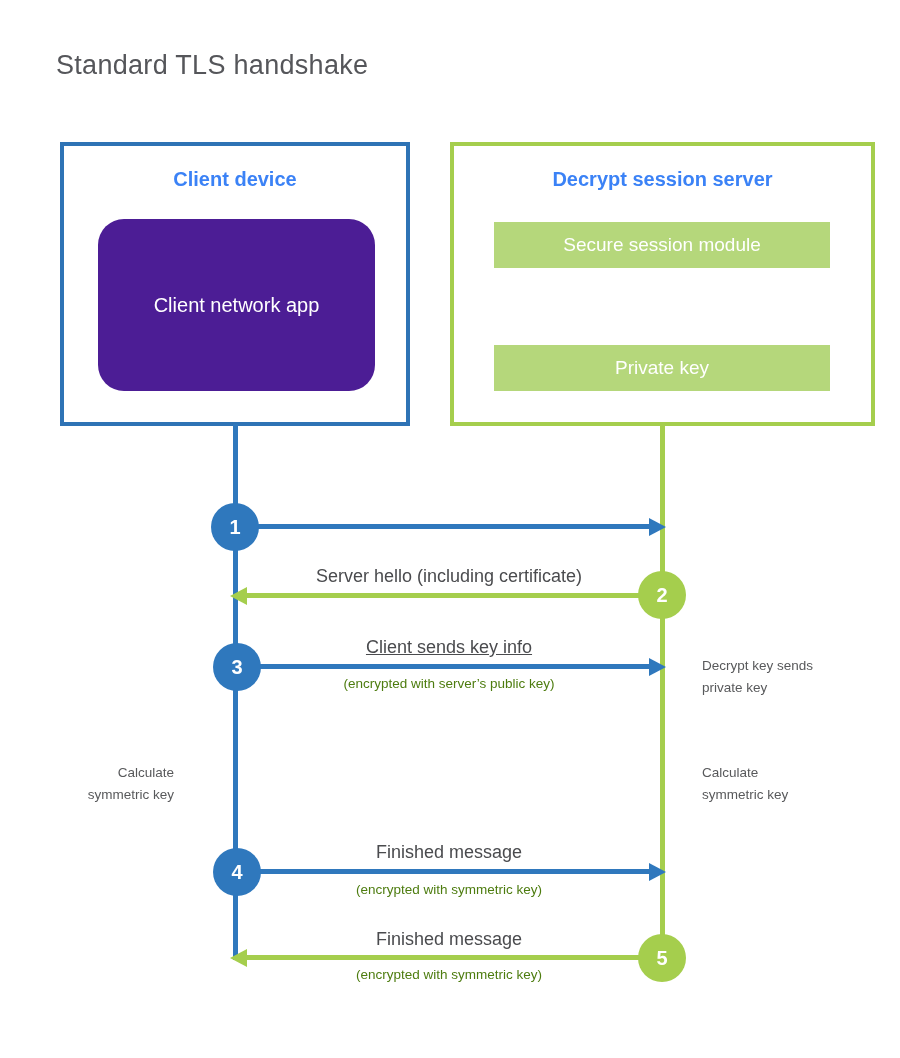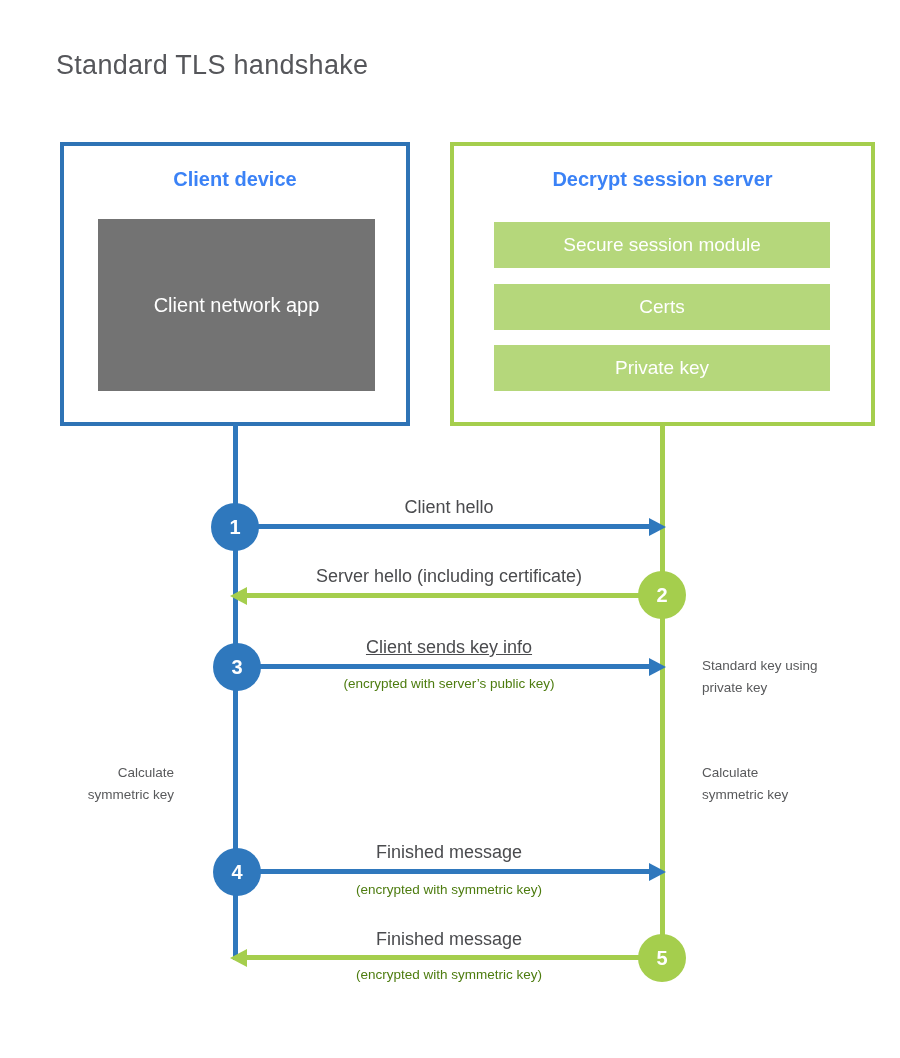--- a/index.html
+++ b/index.html
@@ -32,24 +32,24 @@
     font-size: 20px;
     font-weight: bold;
     color: #3b82f6;
     text-align: center;
   }
   .client-title { left: 40px; width: 350px; }
   .server-title { left: 430px; width: 425px; }
 
   .client-app {
     left: 78px; top: 199px; width: 277px; height: 172px;
-    background: #737373;
+    background: #4c1d95;
     display: flex; align-items: center; justify-content: center;
     text-align: center;
-    color: #ffffff; font-size: 20px; line-height: 1.55;
+    color: #ffffff; font-size: 20px; line-height: 1.55; border-radius: 26px;
   }
   .client-app span { display: block; width: 190px; }
 
   .server-bar {
     left: 474px; width: 336px; height: 46px;
     background: #b5d77b;
     display: flex; align-items: center; justify-content: center;
     color: #ffffff; font-size: 19px;
   }
 
@@ -107,44 +107,42 @@
 
   <div class="abs actor-box client-box"></div>
   <div class="abs actor-title client-title">Client device</div>
   <div class="abs client-app">
     <span>Client network app</span>
   </div>
 
   <div class="abs actor-box server-box"></div>
   <div class="abs actor-title server-title">Decrypt session server</div>
   <div class="abs server-bar" style="top:202px;">Secure session module</div>
-  <div class="abs server-bar" style="top:264px;">Certs</div>
   <div class="abs server-bar" style="top:325px;">Private key</div>
 
   <div class="abs lifeline lifeline-blue"></div>
   <div class="abs lifeline lifeline-green"></div>
 
-  <div class="abs msg-label" style="top:477px;">Client hello</div>
   <div class="abs msg-line msg-line-blue" style="top:504px;"></div>
   <div class="abs arrow-head arrow-right" style="top:498px;"></div>
   <div class="abs step-circle step-blue" style="left:191px; top:483px;">1</div>
 
   <div class="abs msg-label" style="top:546px;">Server hello (including certificate)</div>
   <div class="abs msg-line msg-line-green" style="top:573px;"></div>
   <div class="abs arrow-head arrow-left" style="top:567px;"></div>
   <div class="abs step-circle step-green" style="left:618px; top:551px;">2</div>
 
   <div class="abs msg-label" style="top:617px;text-decoration:underline;">Client sends key info</div>
   <div class="abs msg-line msg-line-blue" style="top:644px;"></div>
   <div class="abs arrow-head arrow-right" style="top:638px;"></div>
   <div class="abs msg-sublabel" style="top:656px;">(encrypted with server’s public key)</div>
   <div class="abs step-circle step-blue" style="left:193px; top:623px;">3</div>
 
   <div class="abs side-note note-right" style="left:677px; top:632px;">
-    <div>Standard key using</div>
+    <div>Decrypt key sends</div>
     <div>private key</div>
   </div>
 
   <div class="abs side-note note-left" style="left:57px; top:739px; width:102px;">
     <div>Calculate</div>
     <div>symmetric key</div>
   </div>
   <div class="abs side-note note-right" style="left:677px; top:739px;">
     <div>Calculate</div>
     <div>symmetric key</div>

